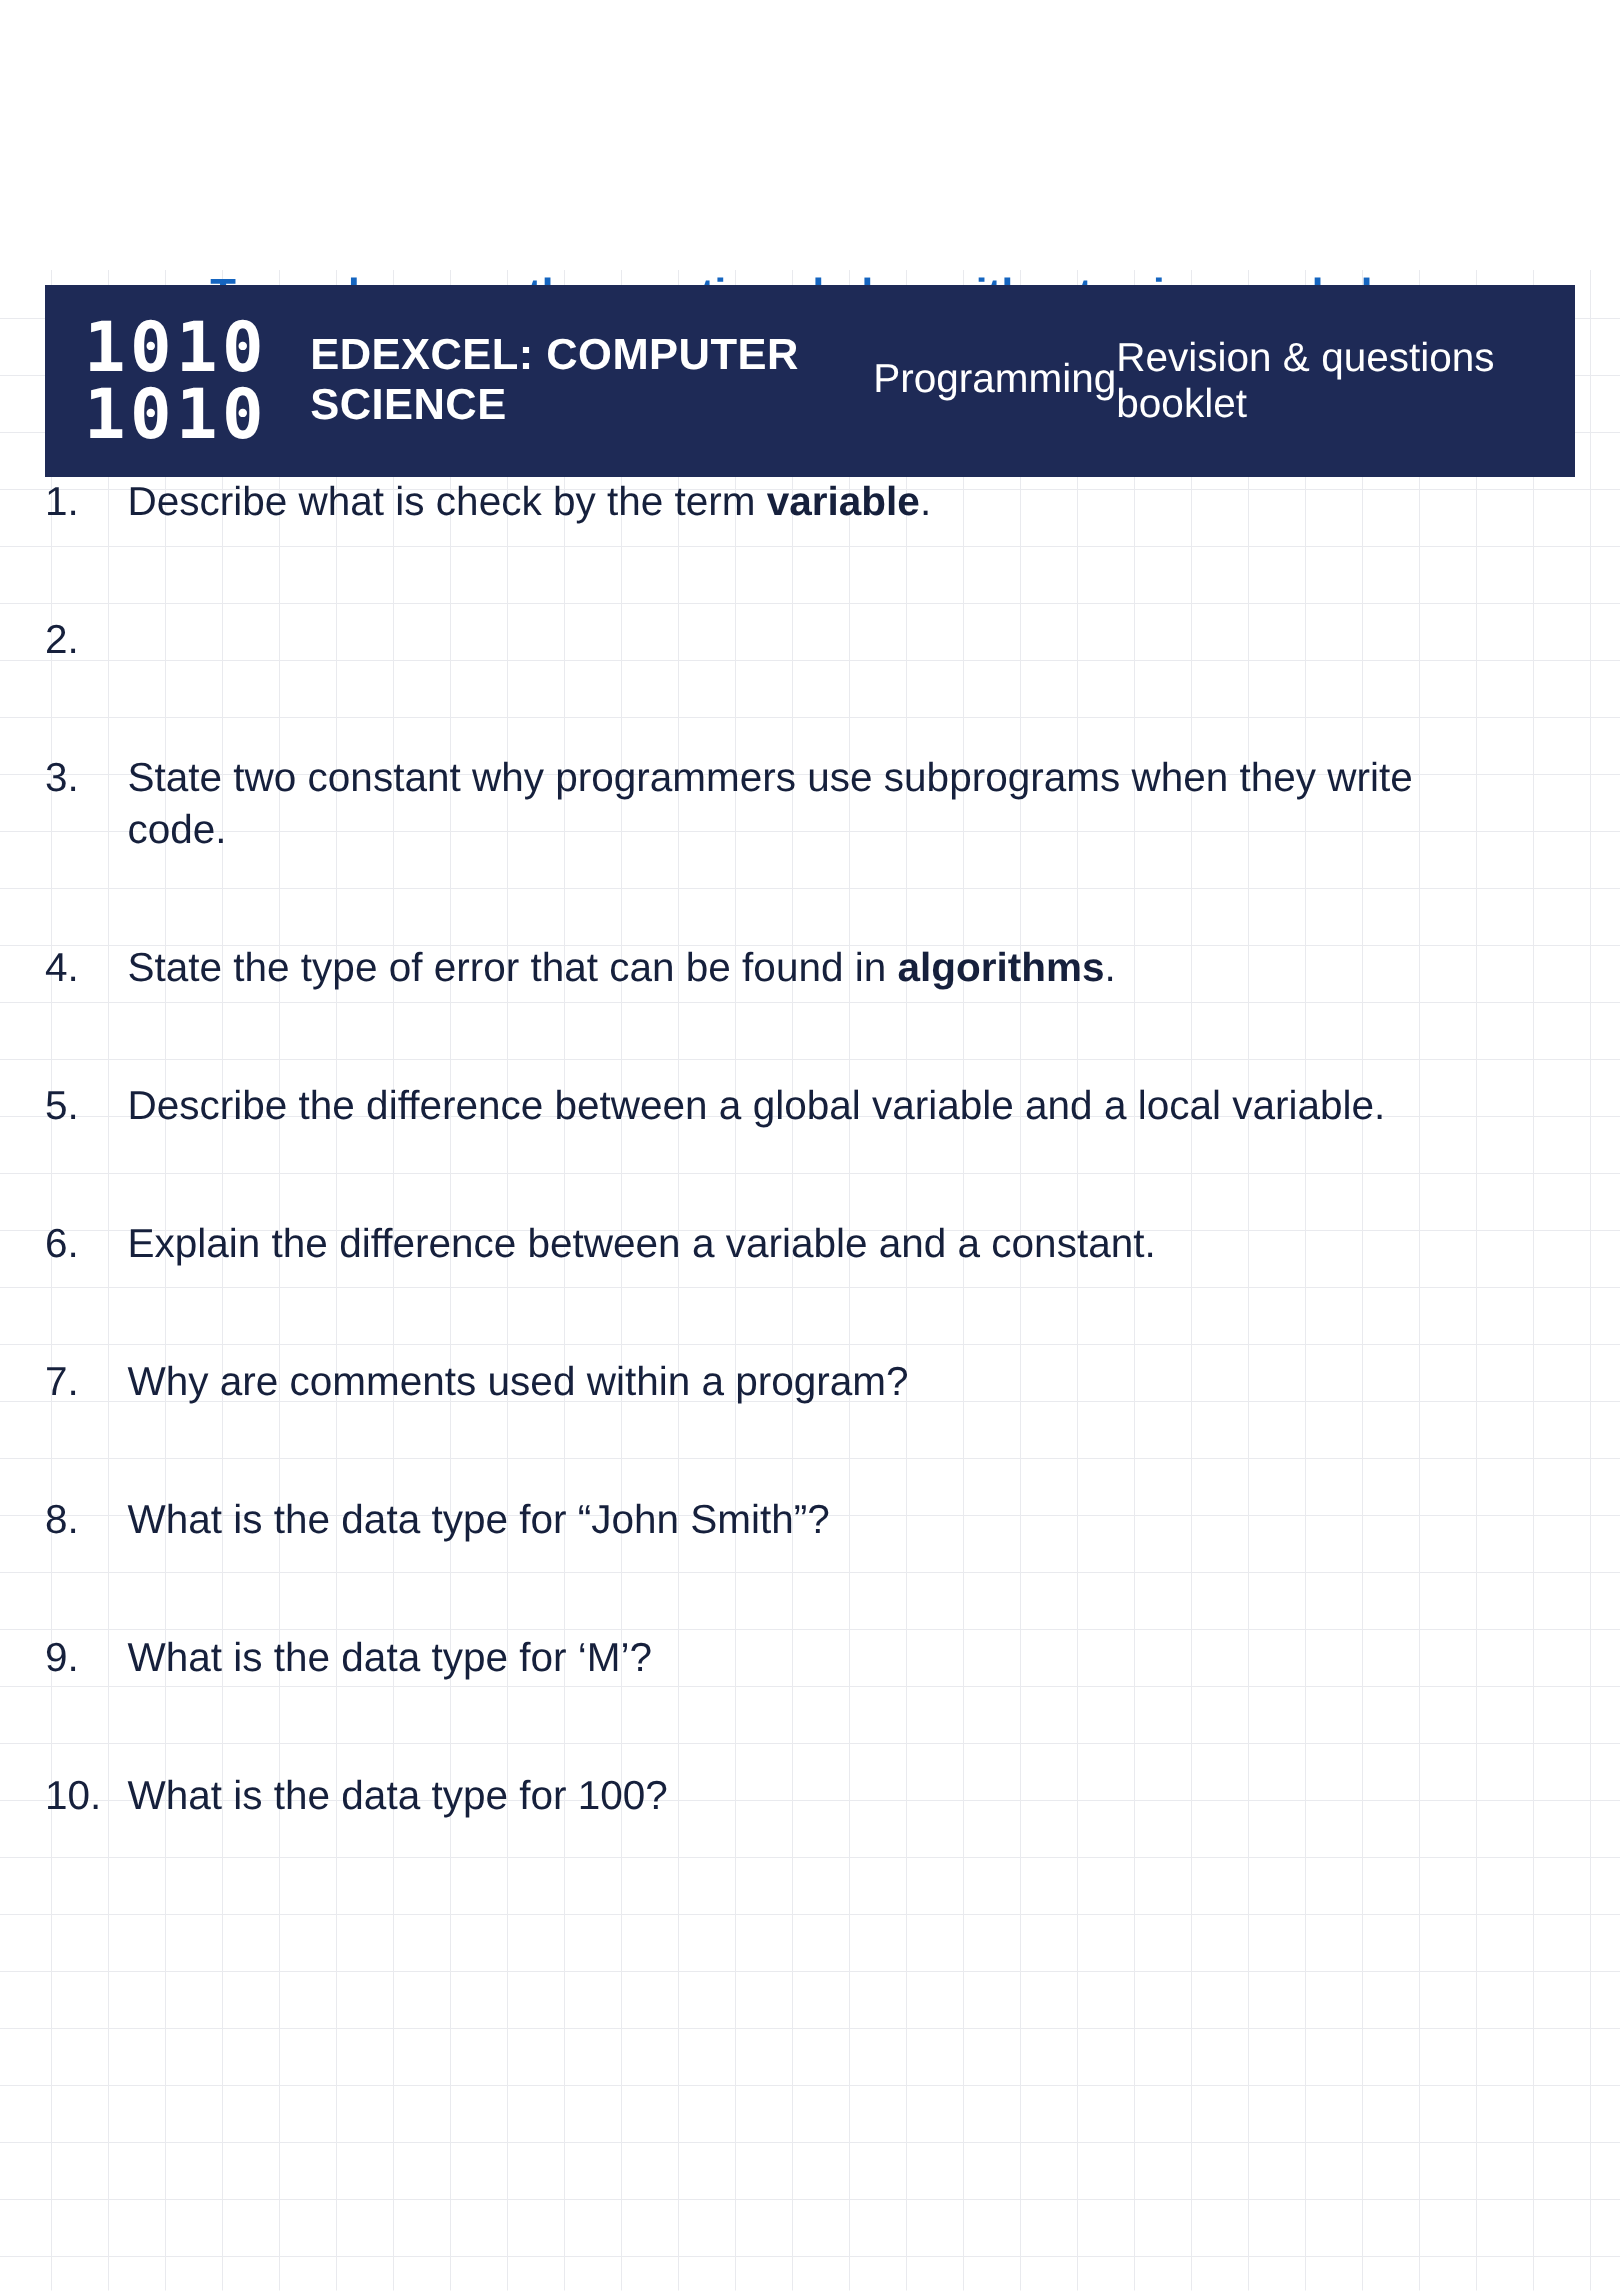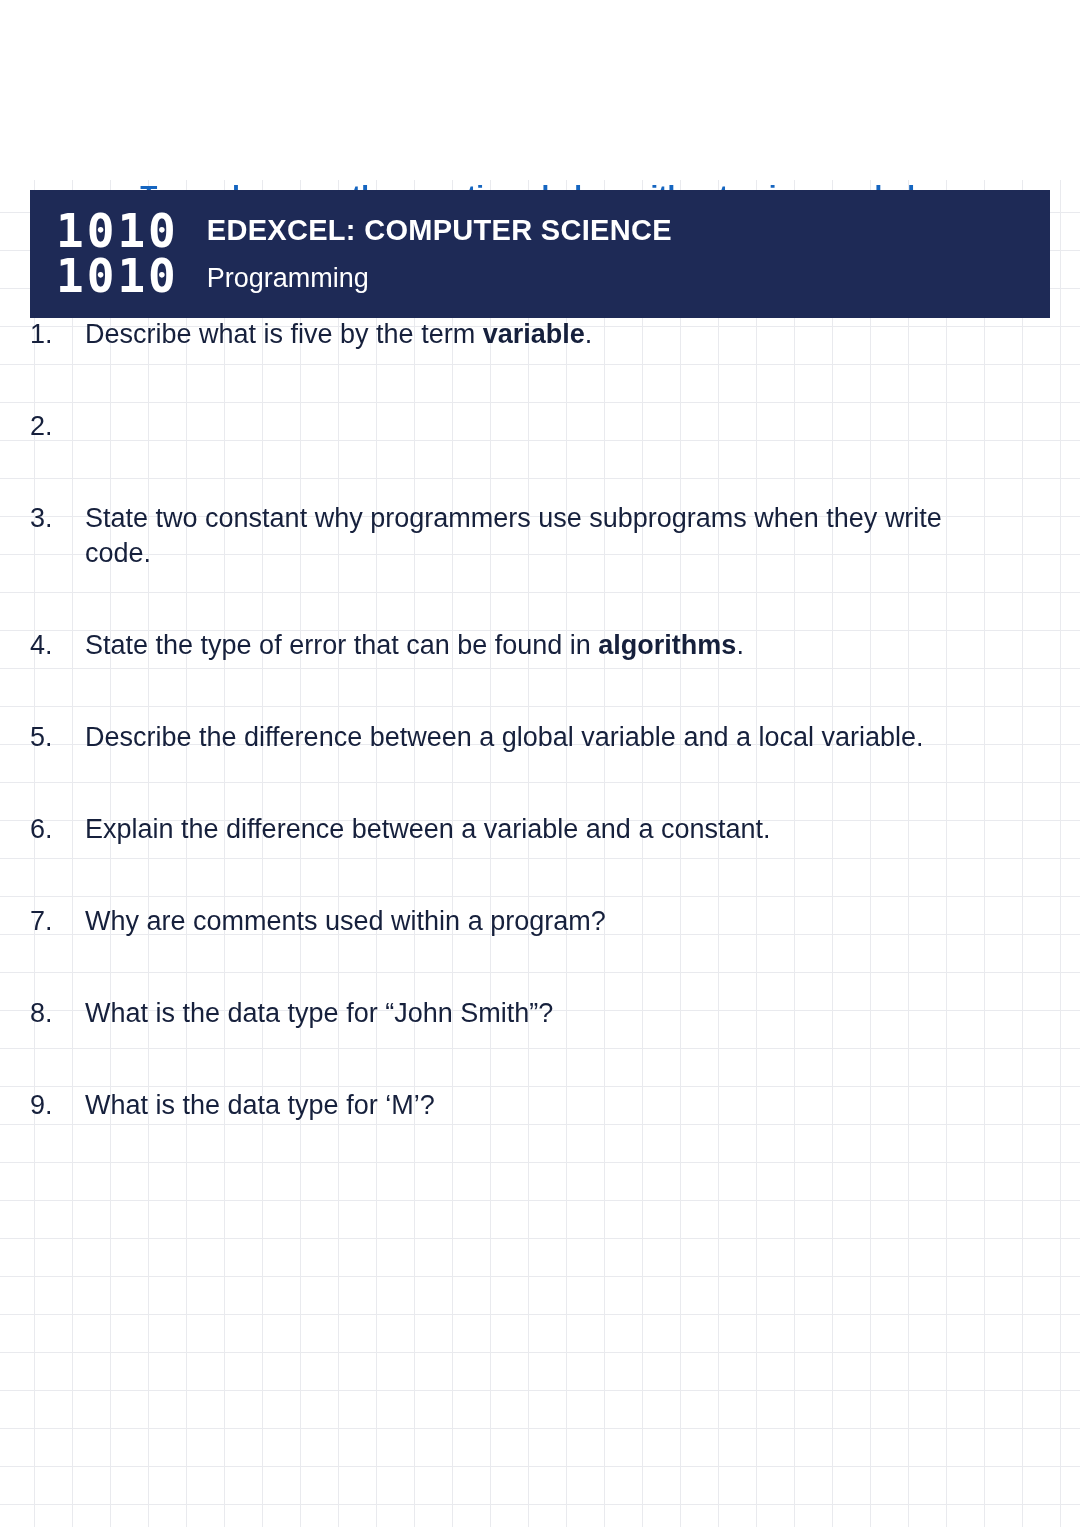--- a/index.html
+++ b/index.html
@@ -35,21 +35,21 @@
   }
   .logo {
     font-family: "DejaVu Sans Mono", monospace;
     font-weight: 700;
     font-size: 46px;
     line-height: 0.98;
     letter-spacing: 3px;
     margin-right: 28px;
     user-select: none;
   }
-  .header-text { display: flex; flex-direction: column; }
+  .header-text { display: flex; }
   .header-title { font-size: 29px; font-weight: 700; letter-spacing: 0.3px; }
   .header-sub { font-size: 27px; font-weight: 400; margin-top: 16px; }
   .header-sub2 { font-size: 27px; font-weight: 400; margin-top: 2px; }
 
   
   .intro {
     margin-top: 180px;
     text-align: center;
   }
   .intro-heading {
@@ -95,33 +95,34 @@
 <div class="page">
 
   <div class="header" style="background: rgb(30, 42, 86);">
     <div class="logo">
       <div>1010</div>
       <div>1010</div>
     </div>
     <div class="header-text">
       <div class="header-title">EDEXCEL: COMPUTER SCIENCE</div>
       <div class="header-sub">Programming</div>
+      <div class="header-sub2">Revision &amp; questions booklet</div>
     </div>
   </div>
 
   <div class="intro">
     <div class="intro-heading" style="color: rgb(21, 101, 192);">Try and answer the questions below without using any help.</div>
     <div class="intro-sub1">*You may look up the question to check your answer.</div>
     <div class="intro-sub2">*You are recommended to answer these questions in your book.</div>
   </div>
 
   <div class="questions">
       <div class="question">
         <div class="qnum">1.</div>
-        <div class="qtext"><span>Describe what is five by the term </span><span style="font-weight: 700;">variable</span><span>.</span></div>
+        <div class="qtext"><span>Describe what is check by the term </span><span style="font-weight: 700;">variable</span><span>.</span></div>
       </div>
       <div class="question">
         <div class="qnum">2.</div>
         <div class="qtext"><br></div>
       </div>
       <div class="question">
         <div class="qnum">3.</div>
         <div class="qtext"><span>State two constant why programmers use subprograms when they write code.</span></div>
       </div>
       <div class="question">
@@ -141,15 +142,19 @@
         <div class="qtext"><span>Why are comments used within a program?</span></div>
       </div>
       <div class="question">
         <div class="qnum">8.</div>
         <div class="qtext"><span>What is the data type for “John Smith”?</span></div>
       </div>
       <div class="question">
         <div class="qnum">9.</div>
         <div class="qtext"><span>What is the data type for ‘M’?</span></div>
       </div>
+      <div class="question">
+        <div class="qnum">10.</div>
+        <div class="qtext"><span>What is the data type for 100?</span></div>
+      </div>
     </div>
 
 </div>
 
 </body></html>

